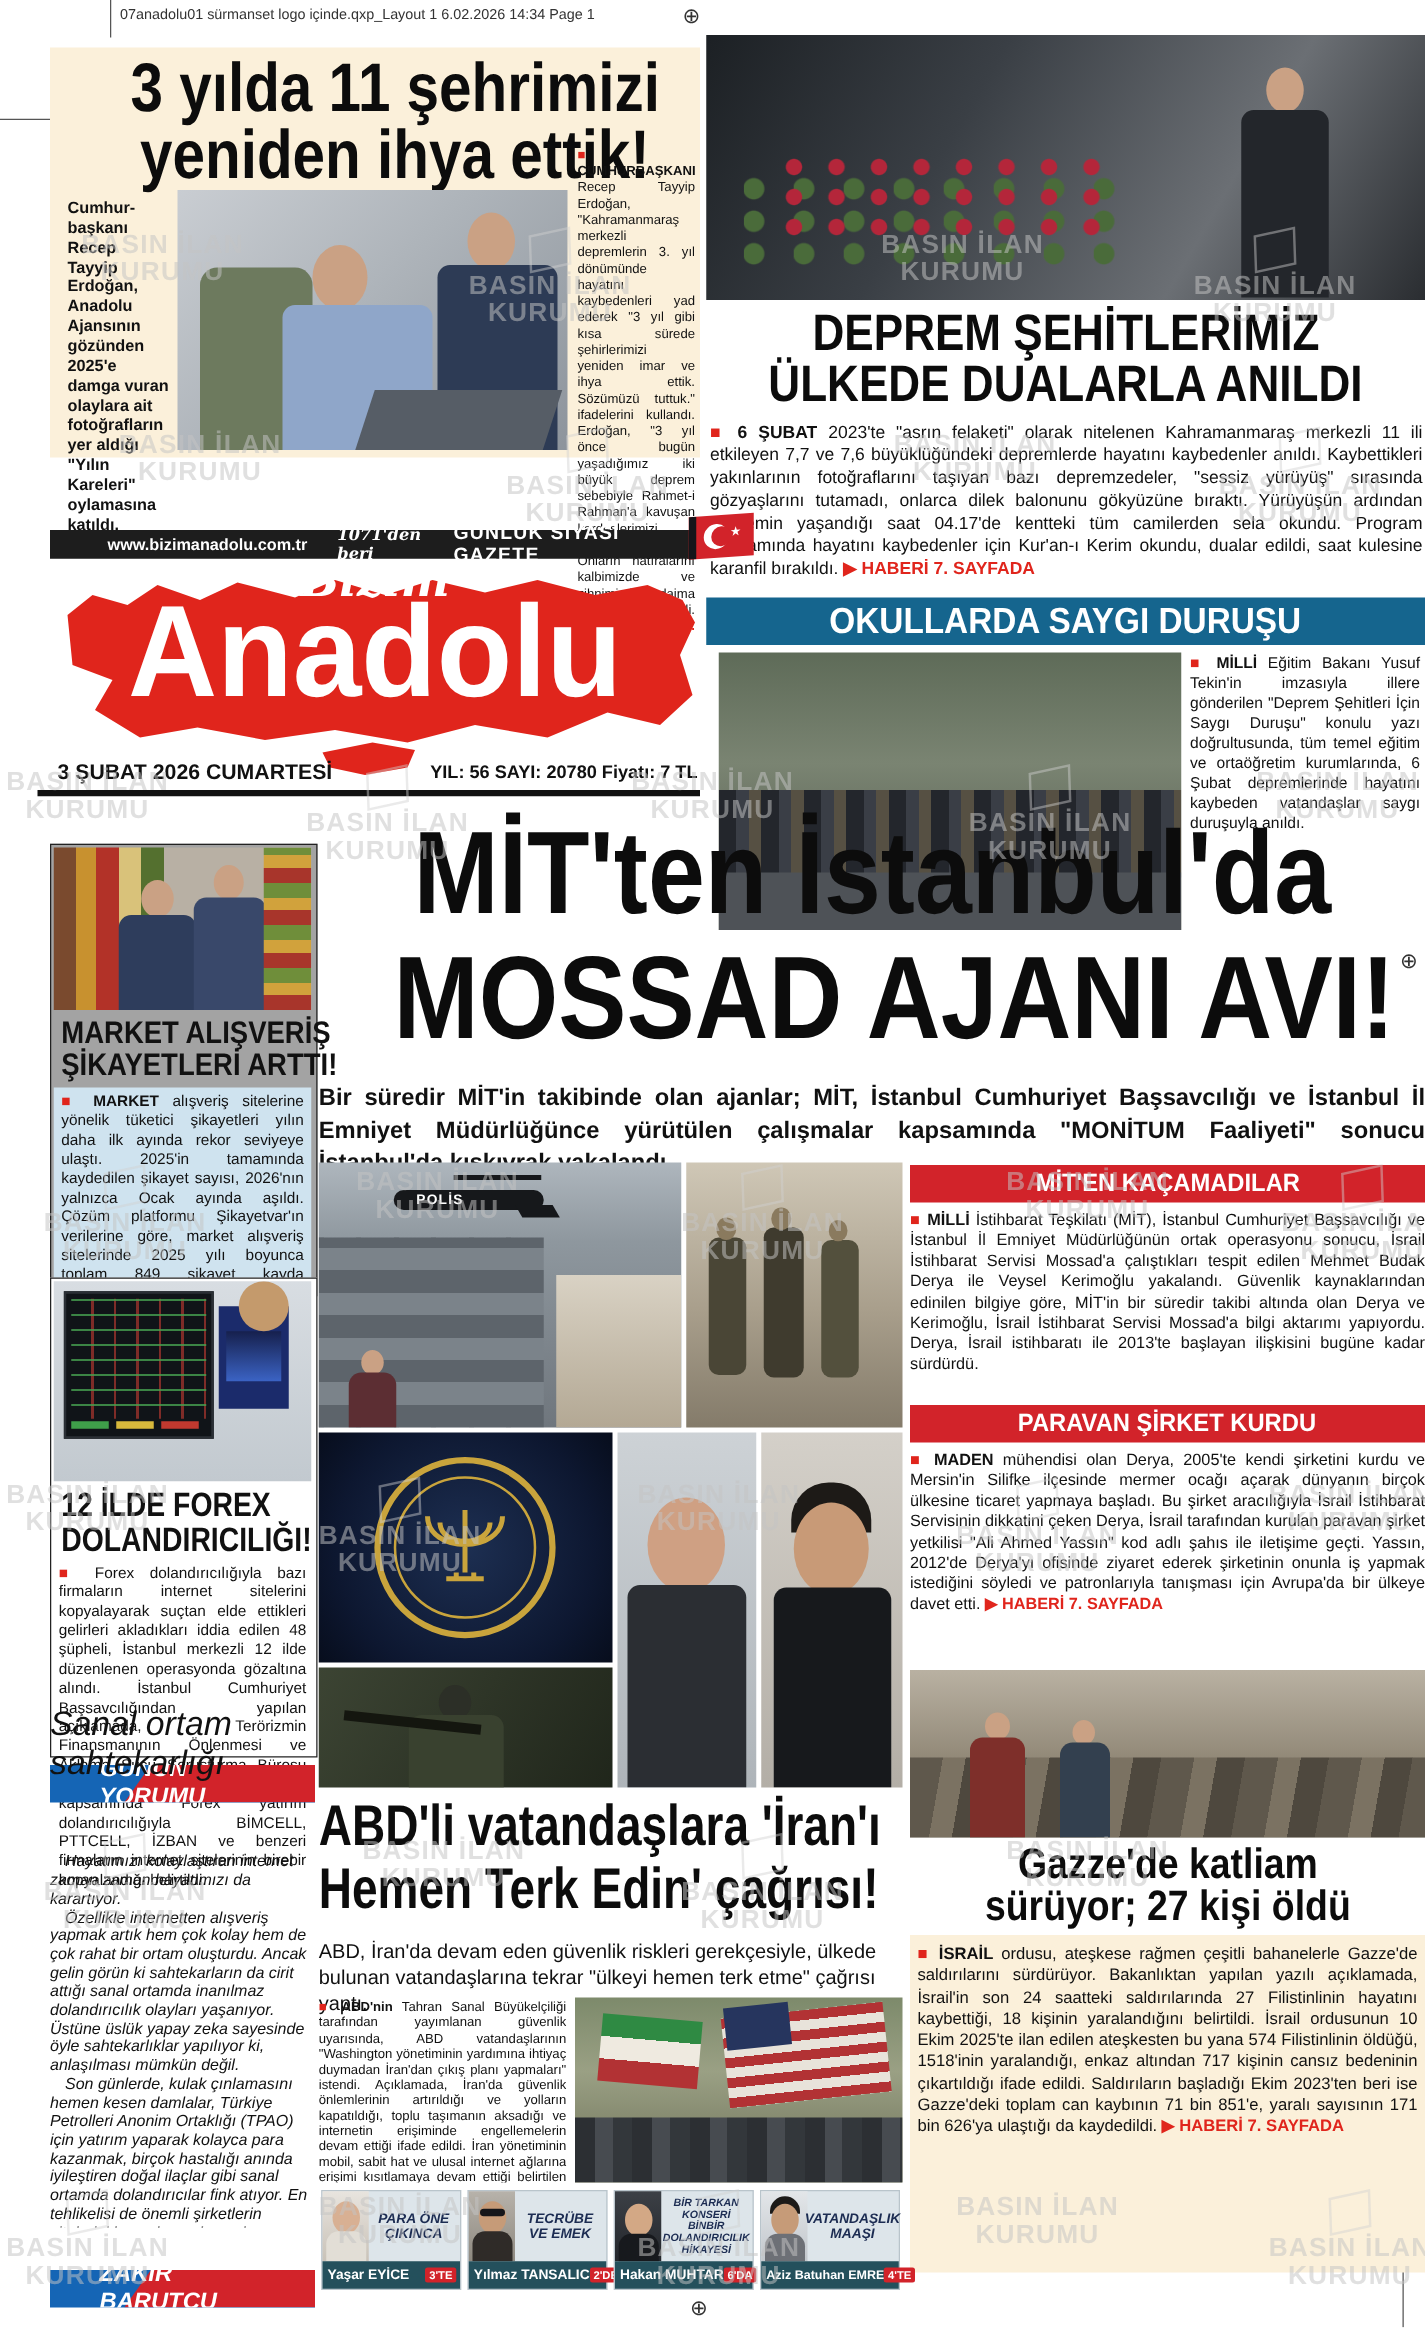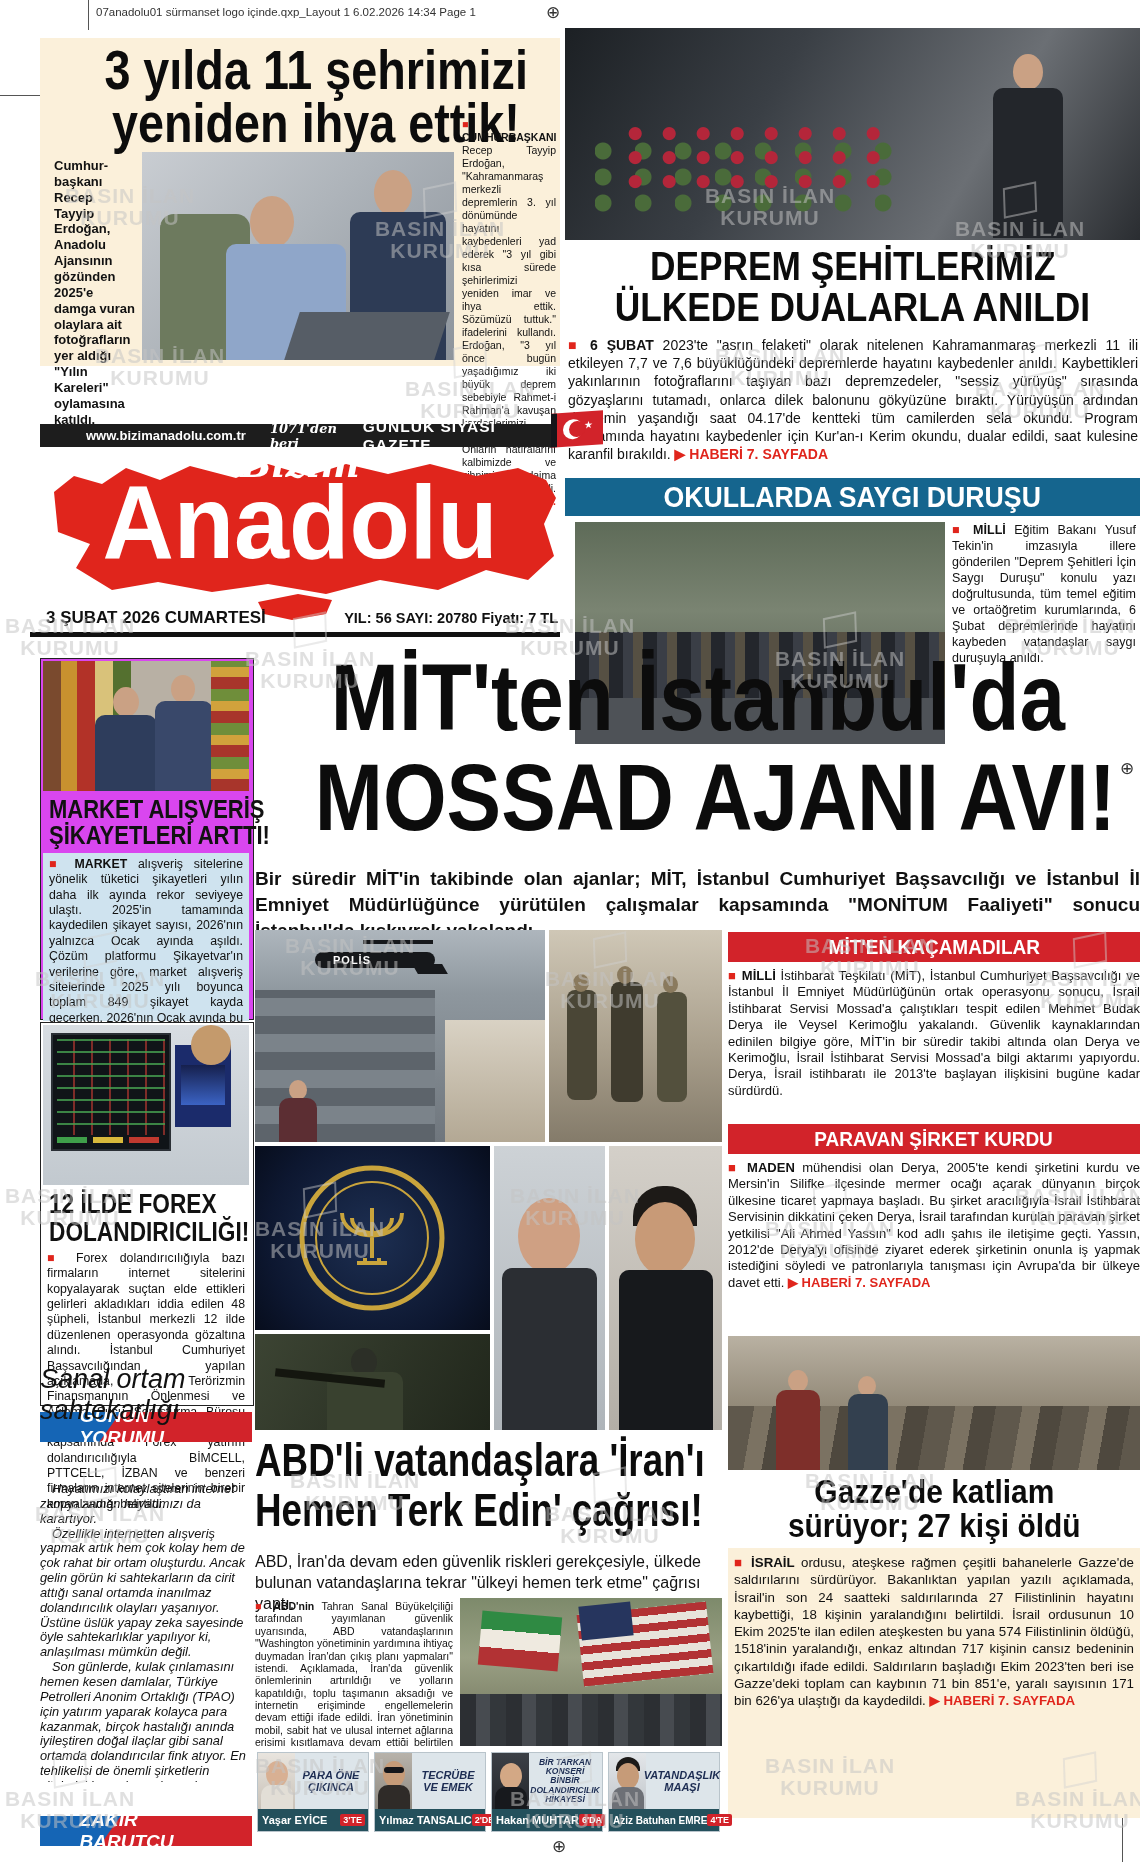--- a/index.html
+++ b/index.html
@@ -129,21 +129,21 @@
   <div class="abs" style="left:46px;top:608px;font-size:17px;font-weight:bold;">3 ŞUBAT 2026 CUMARTESİ</div>
   <div class="abs" style="left:330px;top:610px;width:228px;font-size:14.5px;font-weight:bold;text-align:right;">YIL: 56  SAYI: 20780 Fiyatı: 7 TL</div>
   <div class="abs" style="left:30px;top:632px;width:530px;height:5px;background:#111;"></div>
 
   <div class="abs hl" style="left:255px;top:648px;width:885px;font-size:94px;line-height:1.06;">
     <span class="cond" style="transform:scaleX(.87);">MİT'ten İstanbul'da</span><br>
     <span class="cond" style="transform:scaleX(.87);">MOSSAD AJANI AVI!</span>
   </div>
   <div class="abs body-txt" style="left:255px;top:866px;width:885px;font-size:19px;font-weight:bold;line-height:1.38;">Bir süredir MİT'in takibinde olan ajanlar; MİT, İstanbul Cumhuriyet Başsavcılığı ve İstanbul İl Emniyet Müdürlüğünce yürütülen çalışmalar kapsamında "MONİTUM Faaliyeti" sonucu İstanbul'da kıskıvrak yakalandı</div>
 
-  <div class="abs" style="left:40px;top:658px;width:212px;height:360px;border:1px solid #222;background:#d946ef;">
+  <div class="abs" style="left:40px;top:675px;width:212px;height:360px;border:1px solid #222;background:#a3a3a3;">
     <div class="photo" style="left:2px;top:2px;width:206px;height:130px;background:linear-gradient(90deg,#7a4a2e 0 18px,#c8912f 18px 34px,#b23228 34px 52px,#d9c27a 52px 70px,#54702f 70px 88px,#b8b0a4 88px 206px);">
       <div class="face" style="left:70px;top:26px;width:26px;height:30px;"></div>
       <div class="torso" style="left:52px;top:54px;width:62px;height:76px;background:#2e3d5c;"></div>
       <div class="face" style="left:128px;top:14px;width:24px;height:28px;"></div>
       <div class="torso" style="left:112px;top:40px;width:58px;height:90px;background:#39486a;"></div>
       <div class="abs" style="left:168px;top:0;width:38px;height:130px;background:repeating-linear-gradient(0deg,#a8352b 0 12px,#d1a23c 12px 22px,#6f8e3a 22px 34px);"></div>
     </div>
     <div class="abs" style="left:8px;top:138px;font-size:25px;font-weight:bold;line-height:1.02;">
       <span class="cond" style="transform:scaleX(.88);transform-origin:left;">MARKET ALIŞVERİŞ</span><br>
       <span class="cond" style="transform:scaleX(.88);transform-origin:left;">ŞİKAYETLERİ ARTTI!</span>

